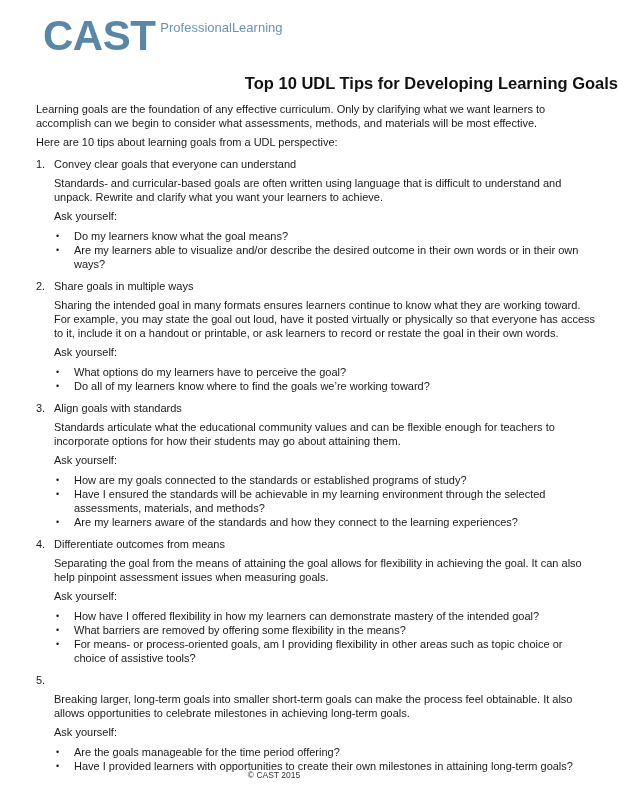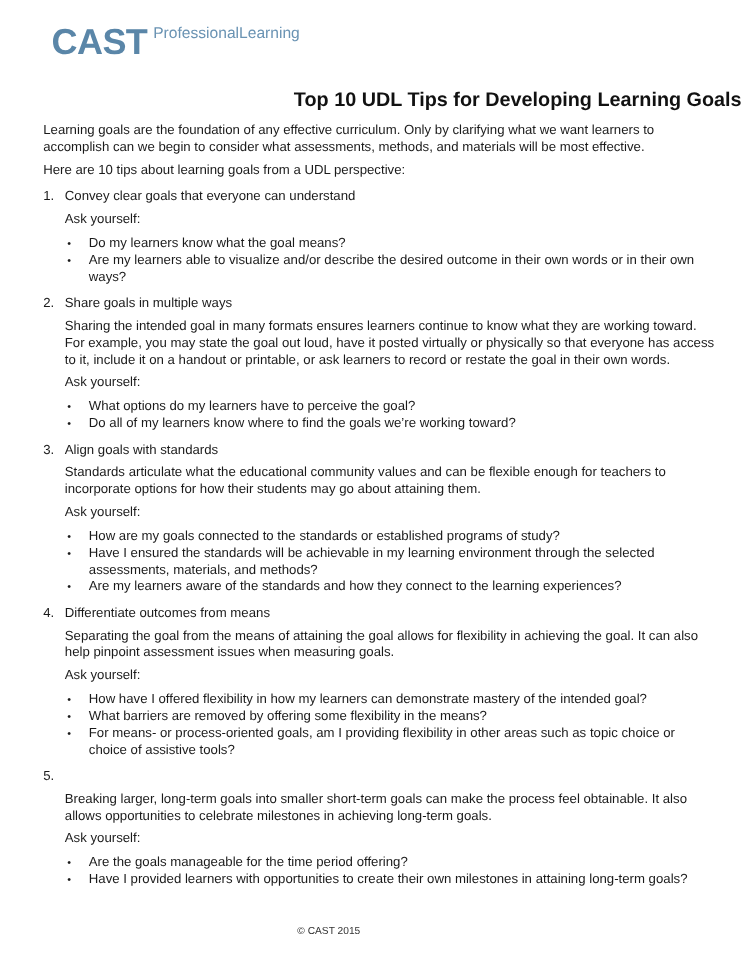--- a/index.html
+++ b/index.html
@@ -18,21 +18,21 @@
     .logo {
       position: absolute;
       left: 43px;
       top: 19px;
       display: flex;
       align-items: flex-start;
     }
     .logo-main {
       font-family: "Liberation Sans", sans-serif;
       font-weight: bold;
-      font-size: 30px;
+      font-size: 42px;
       line-height: 34px;
       color: #5a86a8;
       letter-spacing: -0.5px;
       text-align: right;
     }
     .logo-sub {
       margin-left: 5px;
       margin-top: 2px;
       font-size: 13px;
       line-height: 14px;
@@ -116,20 +116,21 @@
   <p class="para">Learning goals are the foundation of any effective curriculum. Only by clarifying what we want learners to accomplish can we begin to consider what assessments, methods, and materials will be most effective.</p>
   <p class="para">Here are 10 tips about learning goals from a UDL perspective:</p>
 
   <div id="tips">
       <div class="tip">
         <div class="tip-head">
           <span class="tip-num">1.</span>
           <span>Convey clear goals that everyone can understand</span>
         </div>
         <div class="tip-body">
+          <p class="tip-desc">Standards- and curricular-based goals are often written using language that is difficult to understand and unpack. Rewrite and clarify what you want your learners to achieve.</p>
           <p class="ask">Ask yourself:</p>
           <ul class="qs">
             <li>
               <span class="bullet">•</span>
               <span>Do my learners know what the goal means?</span>
             </li>
             <li>
               <span class="bullet">•</span>
               <span>Are my learners able to visualize and/or describe the desired outcome in their own words or in their own ways?</span>
             </li>

